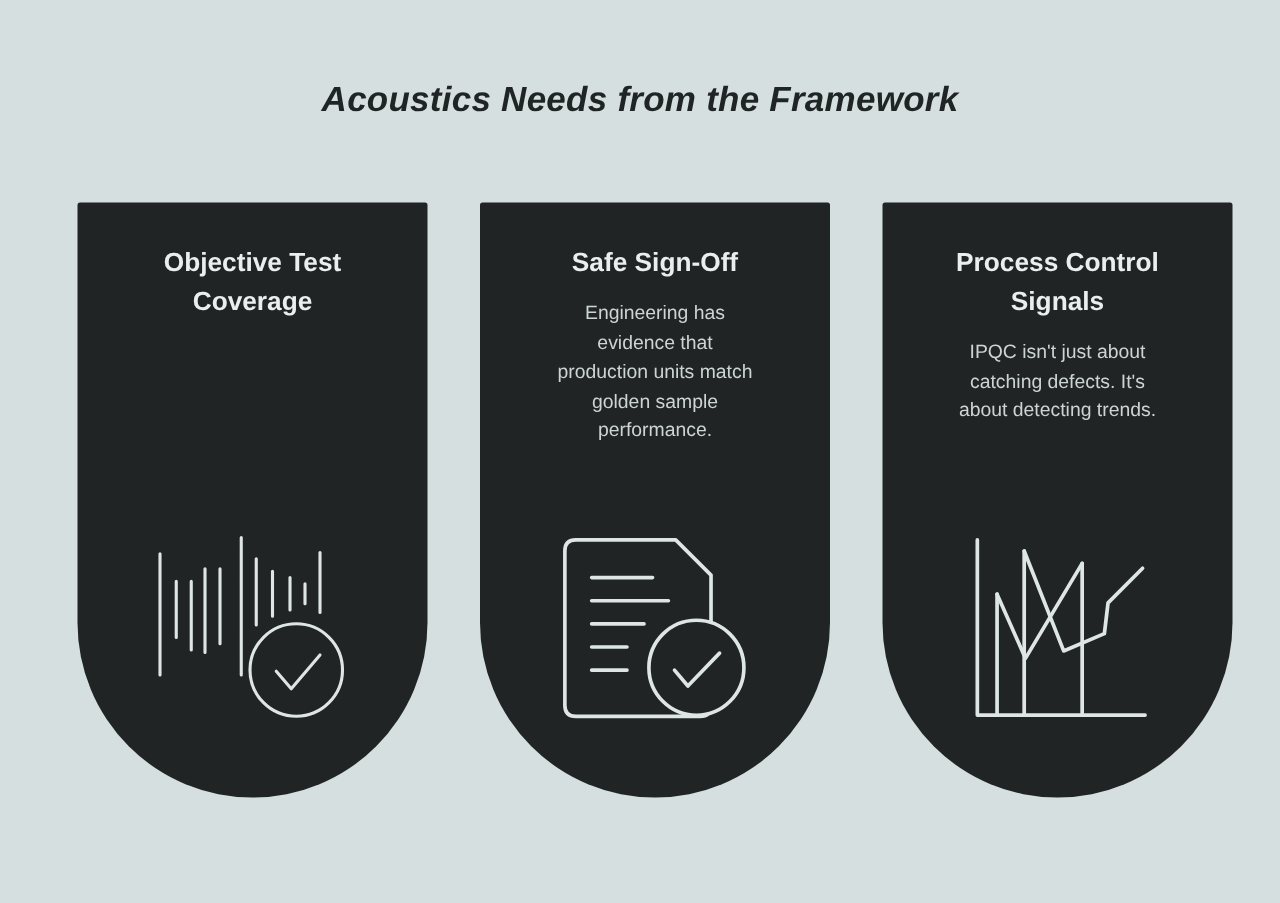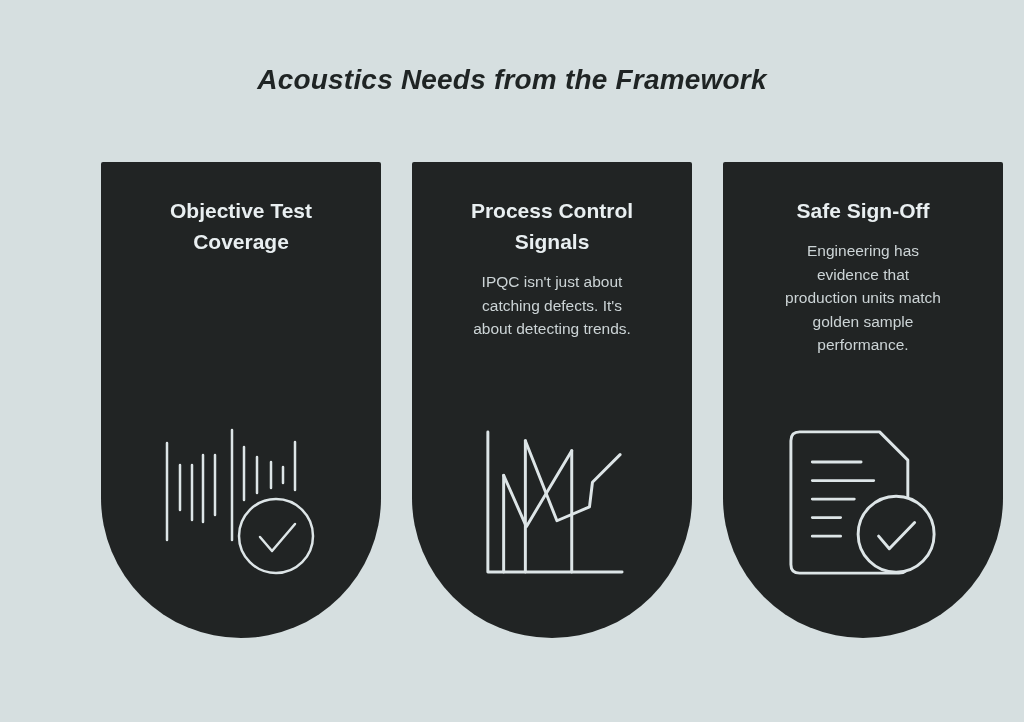--- a/index.html
+++ b/index.html
@@ -24,22 +24,21 @@
     font-weight: 700;
     color: #1f2424;
     letter-spacing: 0.2px;
     font-style: italic;
   }
   .cards {
     position: absolute;
     top: 162px;
     left: 62px;
     display: flex;
-    gap: 31px;
-    margin-left: 39px;
+    gap: 42px;
   }
   .card {
     width: 280px;
     height: 476px;
     background: #212424;
     border-radius: 2px 2px 140px 140px;
     position: relative;
     text-align: center;
   }
   .card-title {
@@ -80,45 +79,45 @@
     <div class="card-icon">
       <svg width="152" height="150" viewBox="0 0 152 150">
         <path stroke-width="2.5" stroke-linecap="round" d="M2,15 V112 M15,37 V82 M27,37 V92 M38,27 V94 M50,27 V87 M67,2 V112 M79,19 V72 M92,29 V65 M106,34 V60 M118,39 V55 M130,14 V62"></path>
         <circle cx="111" cy="108" r="37" fill="#212424" stroke-width="2.5"></circle>
         <path stroke-width="2.5" stroke-linecap="round" stroke-linejoin="round" d="M95,109 L107,123 L130,96"></path>
       </svg>
     </div>
   </div>
 
   <div class="card">
-    <h2 class="card-title">Process Control
-Signals</h2>
-    <p class="card-body">IPQC isn't just about
-catching defects. It's
-about detecting trends.</p>
-    <div class="card-icon">
-      <svg width="148" height="148" viewBox="0 0 150 150">
-        <path stroke-width="3" stroke-linecap="round" stroke-linejoin="round" d="M10,4 V146 H146"></path>
-        <path stroke-width="3" stroke-linecap="round" d="M26,48 V146 M48,13 V146 M95,23 V146"></path>
-        <path stroke-width="3" stroke-linecap="round" stroke-linejoin="round" d="M26,48 L49,100 L95,23"></path>
-        <path stroke-width="3" stroke-linecap="round" stroke-linejoin="round" d="M48,13 L80,94 L113,80 L116,55 L144,27"></path>
-      </svg>
-    </div>
-  </div>
-
-  <div class="card">
     <h2 class="card-title">Safe Sign-Off</h2>
     <p class="card-body">Engineering has
 evidence that
 production units match
 golden sample
 performance.</p>
     <div class="card-icon">
       <svg width="152" height="150" viewBox="0 0 156 152">
         <path stroke-width="3" stroke-linecap="round" stroke-linejoin="round" d="M95,3 H13 Q4,3 4,12 V139 Q4,148 13,148 H115 Q124,148 124,139 V32 Z"></path>
         <path stroke-width="3" stroke-linecap="round" d="M26,34 H76 M26,53 H89 M26,72 H69 M26,91 H55 M26,110 H55"></path>
         <circle cx="112" cy="108" r="39" fill="#212424" stroke-width="3"></circle>
         <path stroke-width="3" stroke-linecap="round" stroke-linejoin="round" d="M94,110 L105,123 L131,96"></path>
       </svg>
     </div>
   </div>
 
+  <div class="card">
+    <h2 class="card-title">Process Control
+Signals</h2>
+    <p class="card-body">IPQC isn't just about
+catching defects. It's
+about detecting trends.</p>
+    <div class="card-icon">
+      <svg width="148" height="148" viewBox="0 0 150 150">
+        <path stroke-width="3" stroke-linecap="round" stroke-linejoin="round" d="M10,4 V146 H146"></path>
+        <path stroke-width="3" stroke-linecap="round" d="M26,48 V146 M48,13 V146 M95,23 V146"></path>
+        <path stroke-width="3" stroke-linecap="round" stroke-linejoin="round" d="M26,48 L49,100 L95,23"></path>
+        <path stroke-width="3" stroke-linecap="round" stroke-linejoin="round" d="M48,13 L80,94 L113,80 L116,55 L144,27"></path>
+      </svg>
+    </div>
+  </div>
+
 </div>
 
 </body></html>

